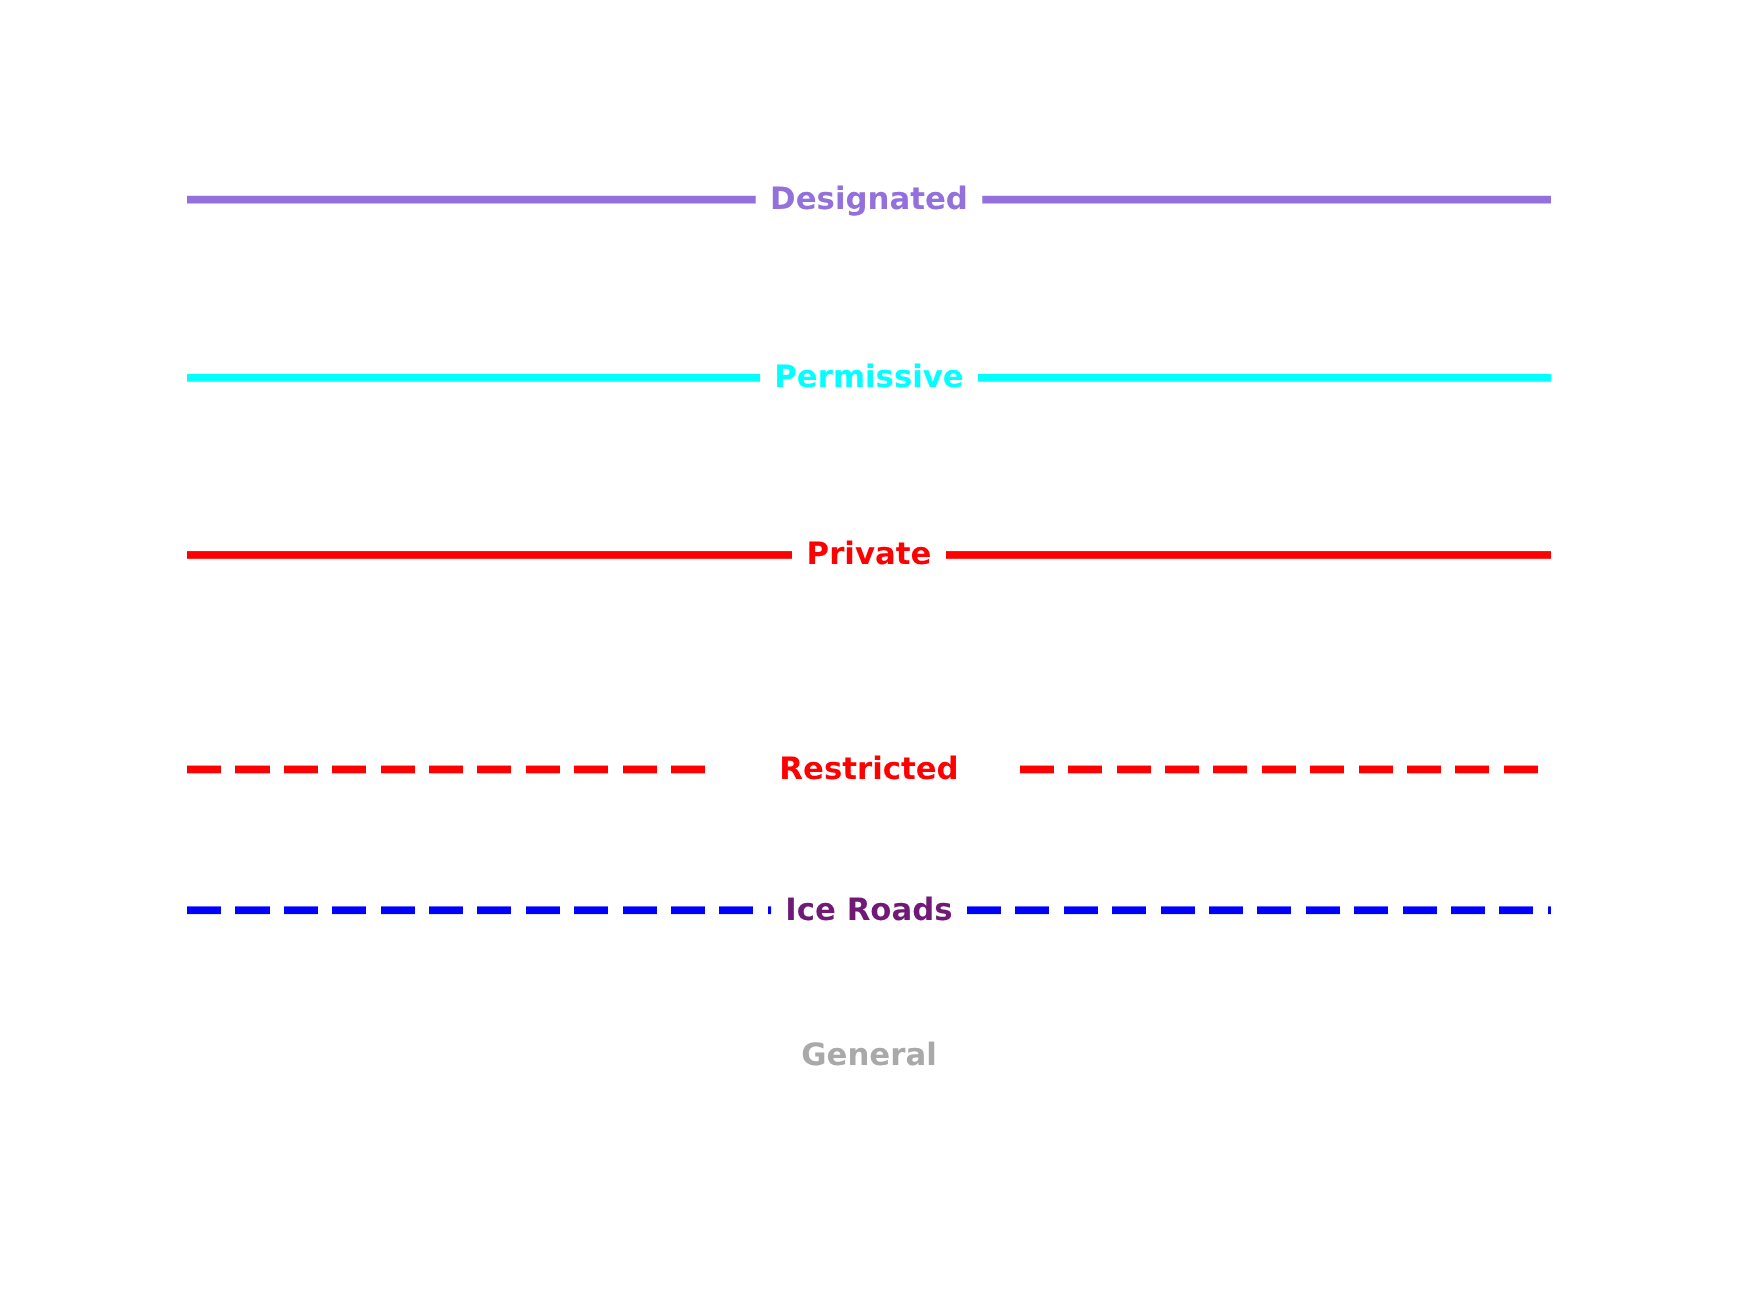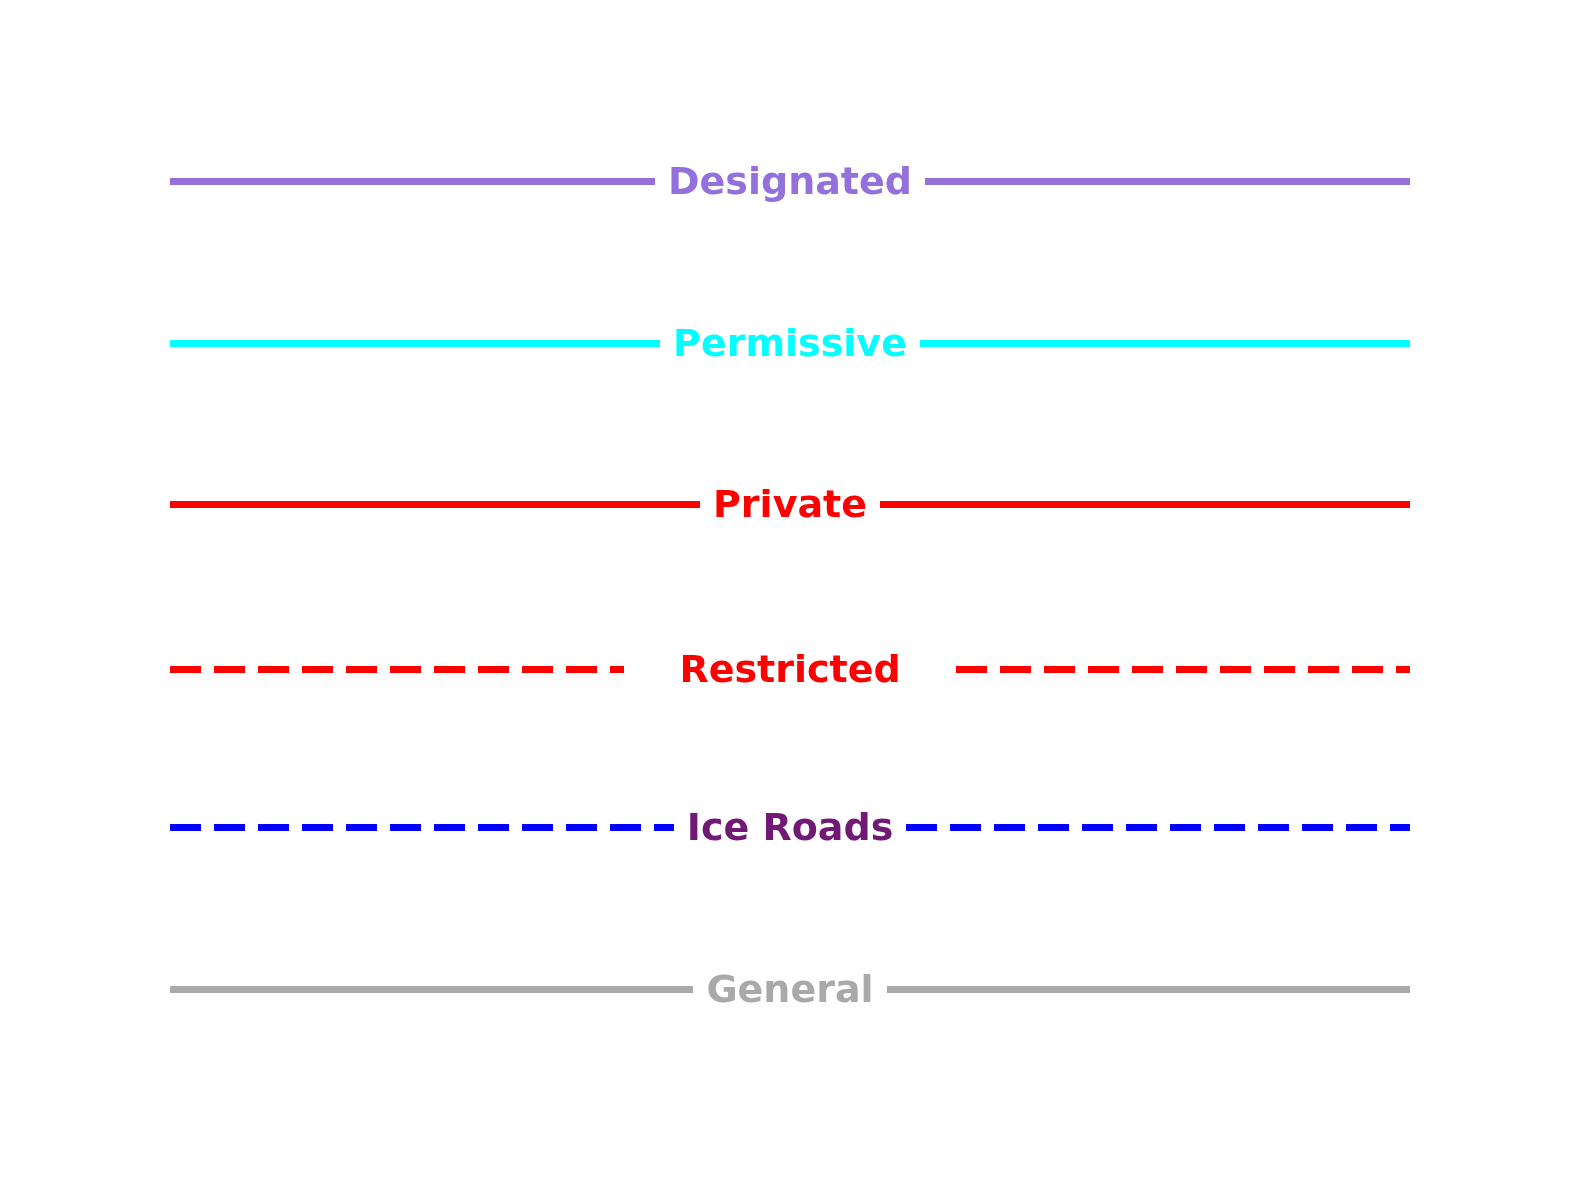--- a/index.html
+++ b/index.html
@@ -24,21 +24,21 @@
     align-items: center;
   }
   .legend-line {
     flex: 1 1 auto;
     height: 7px;
   }
   .legend-label {
     flex: 0 0 auto;
     margin: 0 13px;
     font-weight: bold;
-    font-size: 38px;
+    font-size: 28px;
     line-height: 46px;
     white-space: nowrap;
   }
 </style>
 </head>
 <body>
 
 <div class="canvas">
 
   <div class="legend-row" style="top:158px;">
@@ -52,31 +52,31 @@
     <div class="legend-label" style="color: rgb(255, 0, 0);">Private</div>
     <div class="legend-line" style="background: rgb(255, 0, 0);"></div>
   </div>
 
   <div class="legend-row" style="top:320px;">
     <div class="legend-line" style="background: rgb(0, 255, 255);"></div>
     <div class="legend-label" style="color: rgb(0, 255, 255);">Permissive</div>
     <div class="legend-line" style="background: rgb(0, 255, 255);"></div>
   </div>
 
-  <div class="legend-row" style="top:646px;gap:42px;">
+  <div class="legend-row" style="top:676px;gap:42px;">
     <div class="legend-line" style="background: repeating-linear-gradient(to right, rgb(255, 0, 0) 0px, rgb(255, 0, 0) 31px, transparent 31px, transparent 44px);"></div>
     <div class="legend-label" style="color: rgb(255, 0, 0);">Restricted</div>
     <div class="legend-line" style="background: repeating-linear-gradient(to right, rgb(255, 0, 0) 0px, rgb(255, 0, 0) 31px, transparent 31px, transparent 44px);"></div>
   </div>
 
   <div class="legend-row" style="top:804px;">
     <div class="legend-line" style="background: repeating-linear-gradient(to right, rgb(0, 0, 255) 0px, rgb(0, 0, 255) 31px, transparent 31px, transparent 44px);"></div>
     <div class="legend-label" style="color: #701a75;">Ice Roads</div>
     <div class="legend-line" style="background: repeating-linear-gradient(to right, rgb(0, 0, 255) 0px, rgb(0, 0, 255) 31px, transparent 31px, transparent 44px);"></div>
   </div>
 
-  <div class="legend-row" style="top:966px;">
+  <div class="legend-row" style="top:936px;flex-direction:column;">
     <div class="legend-line" style="background: rgb(169, 169, 169);"></div>
     <div class="legend-label" style="color: rgb(169, 169, 169);">General</div>
     <div class="legend-line" style="background: rgb(169, 169, 169);"></div>
   </div>
 
 </div>
 
 </body></html>

